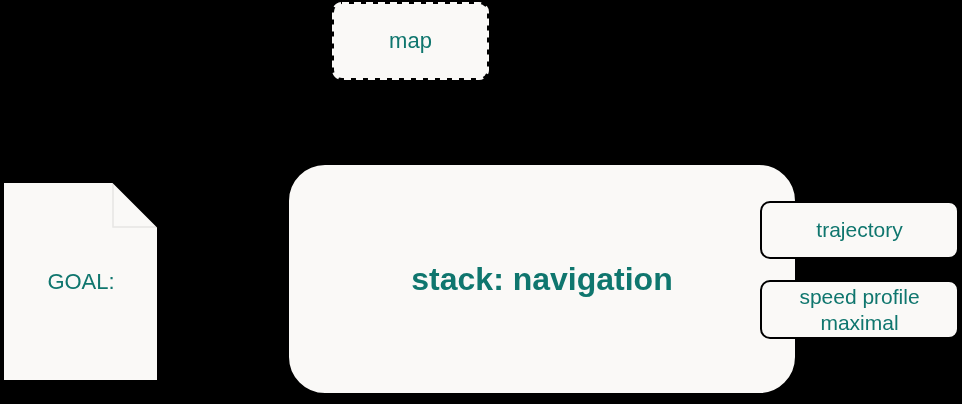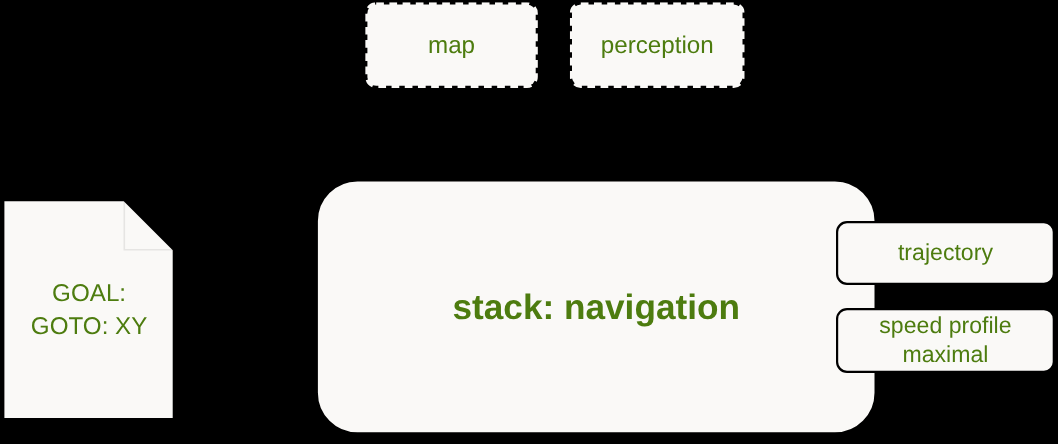--- a/index.html
+++ b/index.html
@@ -7,21 +7,21 @@
     padding: 0;
     background: #000000;
   }
   .canvas {
     position: relative;
     width: 962px;
     height: 404px;
     background: #000000;
     overflow: hidden;
     font-family: "Liberation Sans", sans-serif;
-    color: #4d7c0f;
+    color: #0f766e;
   }
   .node { position: absolute; }
   .node .shape-svg {
     position: absolute;
     inset: 0;
     display: block;
   }
   .label-layer {
     position: absolute;
     inset: 0;
@@ -80,36 +80,29 @@
 
 <div class="canvas">
 
   <div class="node dashed-node" id="node-map">
     <svg class="shape-svg" width="157" height="78" viewBox="0 0 157 78">
       <rect x="2" y="2" width="153" height="74" rx="8" fill="#faf9f7" stroke="#faf9f7" stroke-width="4" stroke-dasharray="7 5"></rect>
     </svg>
     <div class="label-layer">map</div>
   </div>
 
-  <div class="node dashed-node" id="node-perception">
-    <svg class="shape-svg" width="159" height="78" viewBox="0 0 159 78">
-      <rect x="2" y="2" width="155" height="74" rx="8" fill="#faf9f7" stroke="#faf9f7" stroke-width="4" stroke-dasharray="7 5"></rect>
-    </svg>
-    <div class="label-layer">perception</div>
-  </div>
 
   <div class="node" id="node-goal">
     <svg class="shape-svg" width="158" height="203" viewBox="0 0 158 203">
       <path d="M 1 2 L 111 2 L 156 47 L 156 201 L 1 201 Z" fill="#faf9f7" stroke="#000000" stroke-width="2" stroke-linejoin="round"></path>
       <path d="M 111 2 L 111 47 L 156 47" fill="none" stroke="#000000" stroke-opacity="0.08" stroke-width="1.5"></path>
     </svg>
     <div class="label-layer">
       <div>
         <div>GOAL:</div>
-        <div>GOTO: XY</div>
       </div>
     </div>
   </div>
 
   <div class="node" id="node-stack">
     <div class="label-layer">stack: navigation</div>
   </div>
 
   <div class="node output-node" id="node-trajectory">
     <div class="label-layer">trajectory</div>

